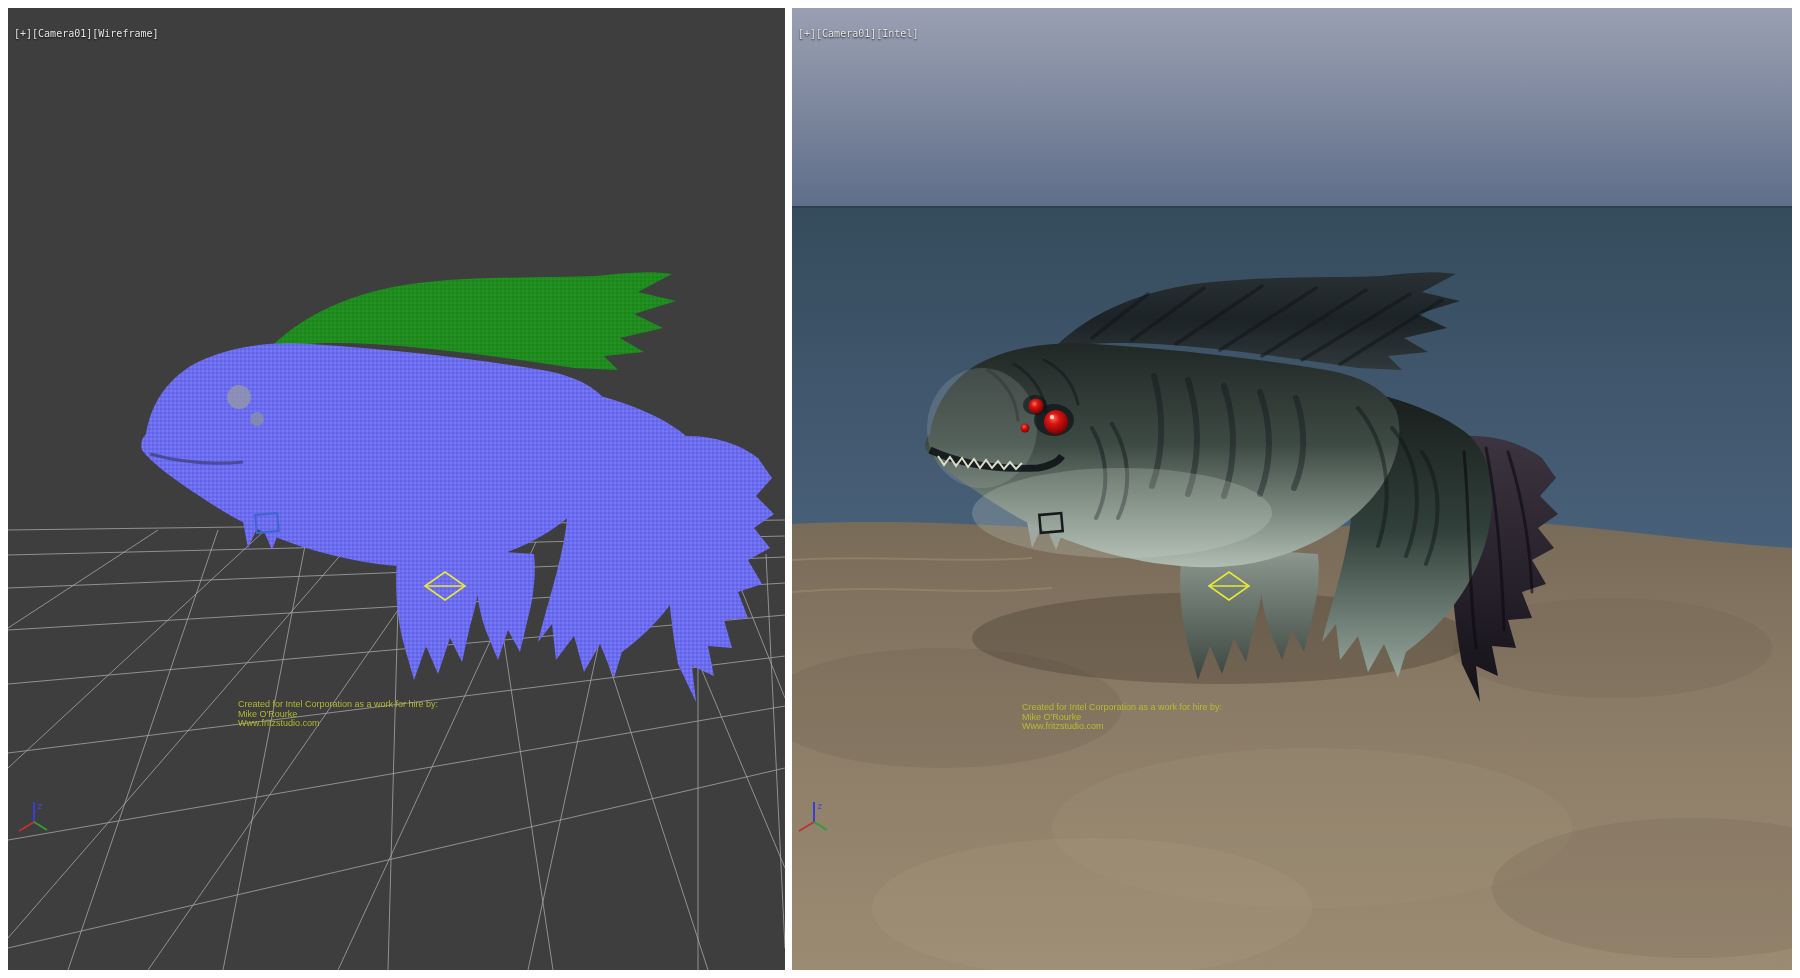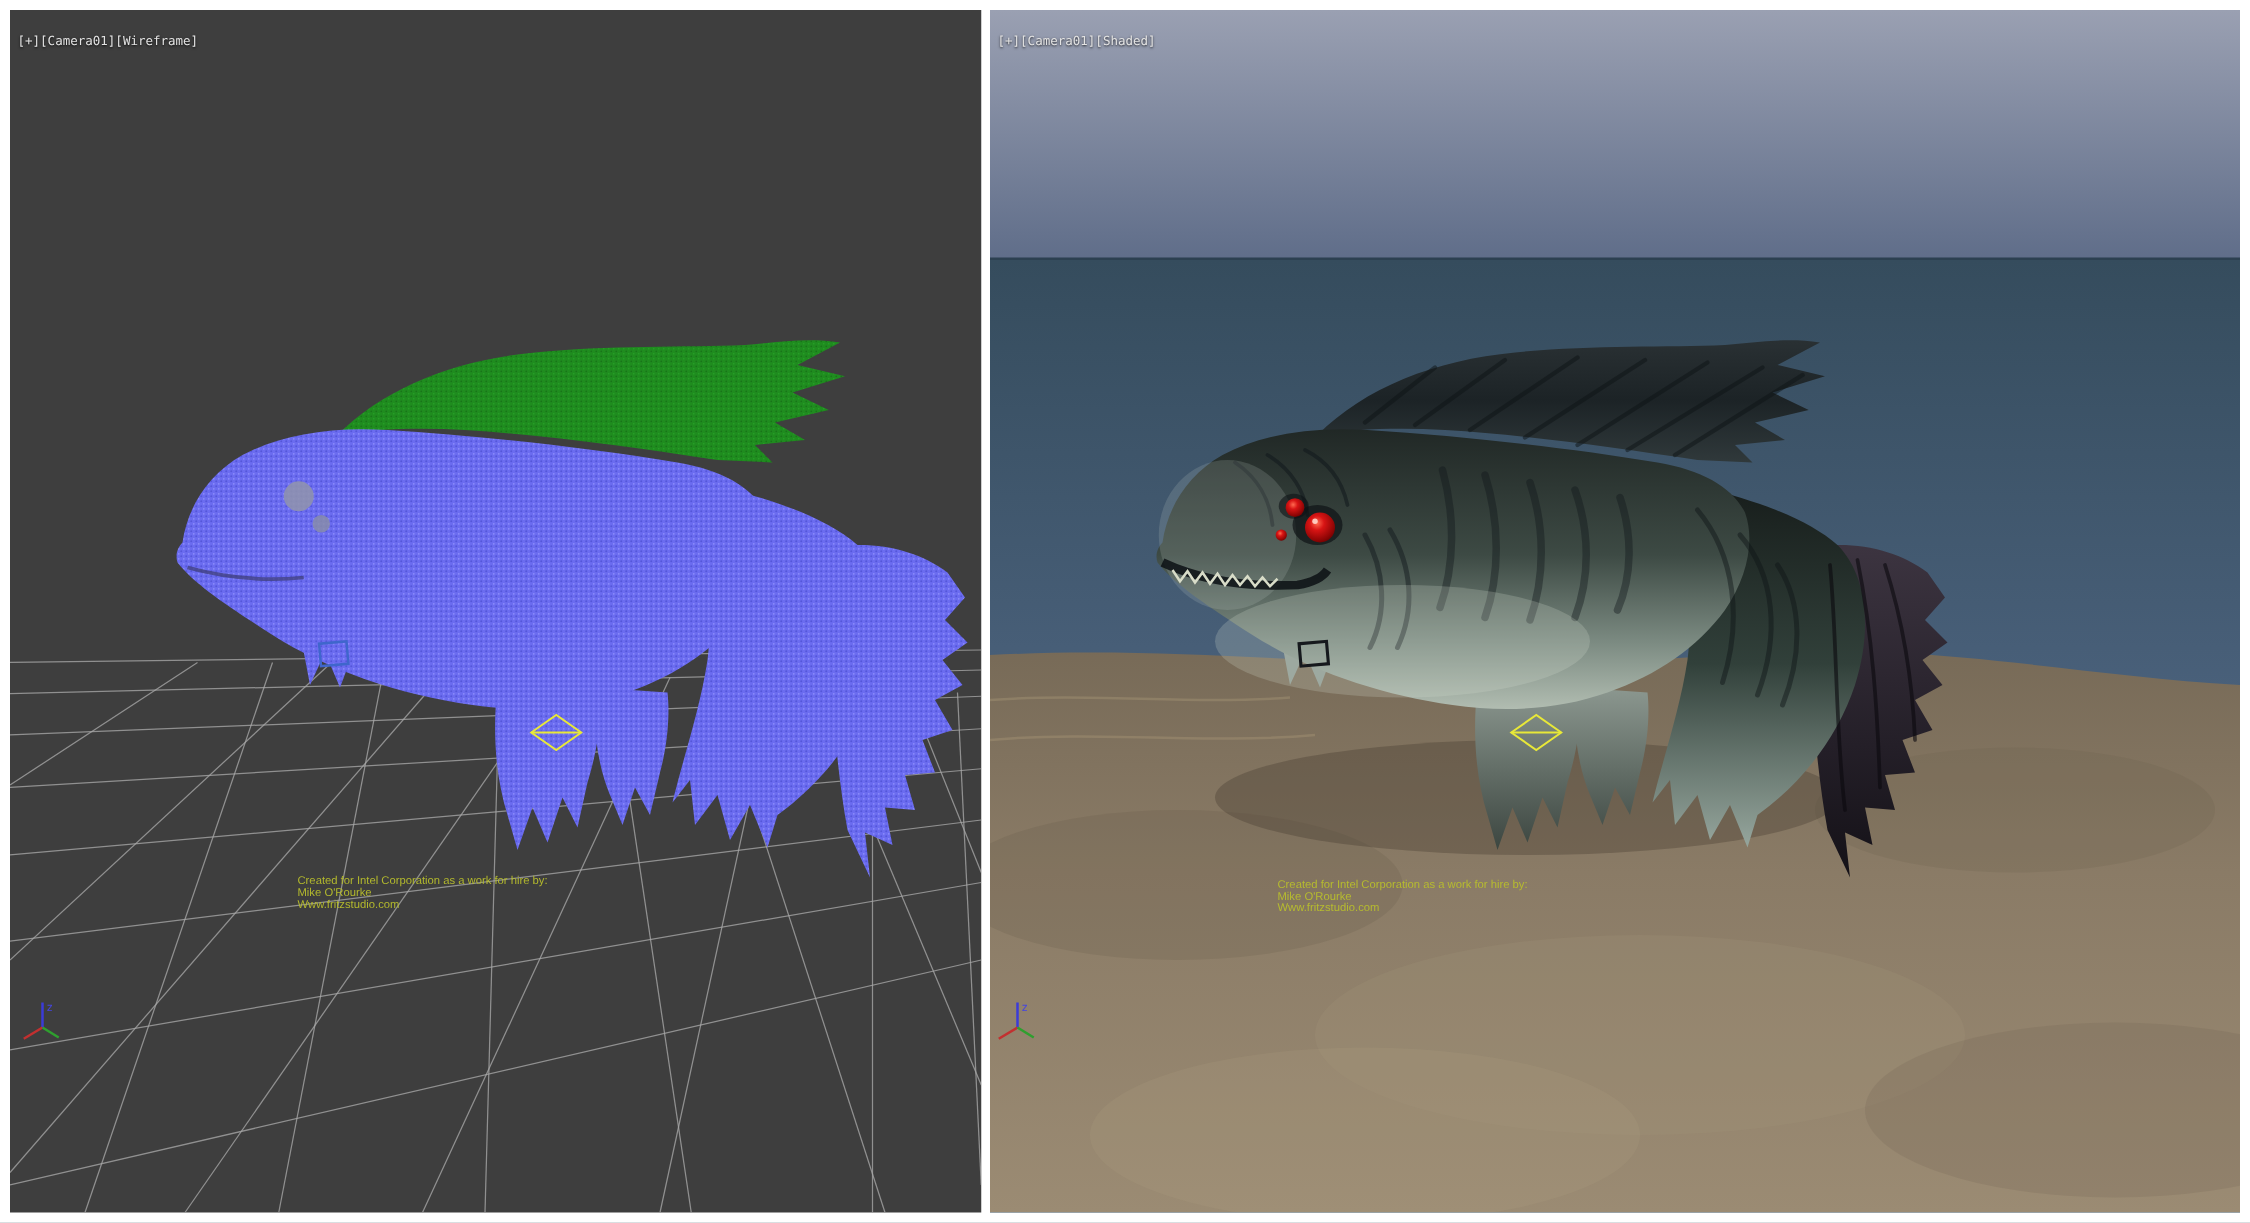--- a/index.html
+++ b/index.html
@@ -248,21 +248,21 @@
       <g stroke="var(--gizmo-yellow,#e8e838)">
         <use href="#diamond-gizmo-geom"></use>
       </g>
 
       <g transform="translate(22,814)">
         <use href="#axis-tripod-geom"></use>
         <text x="3" y="-13" fill="#4545e0" font-size="9" font-family="DejaVu Sans Mono, monospace">z</text>
       </g>
     </svg>
 
-    <div class="viewport-label"><span>[+]</span><span>[Camera01]</span><span>[Shaded]</span></div>
+    <div class="viewport-label"><span>[+]</span><span>[Camera01]</span><span>[Intel]</span></div>
 
     <div class="watermark watermark-right">
       <div>Created for Intel Corporation as a work for hire by:</div>
       <div>Mike O'Rourke</div>
       <div>Www.fritzstudio.com</div>
     </div>
   </section>
 
 </div>
 

